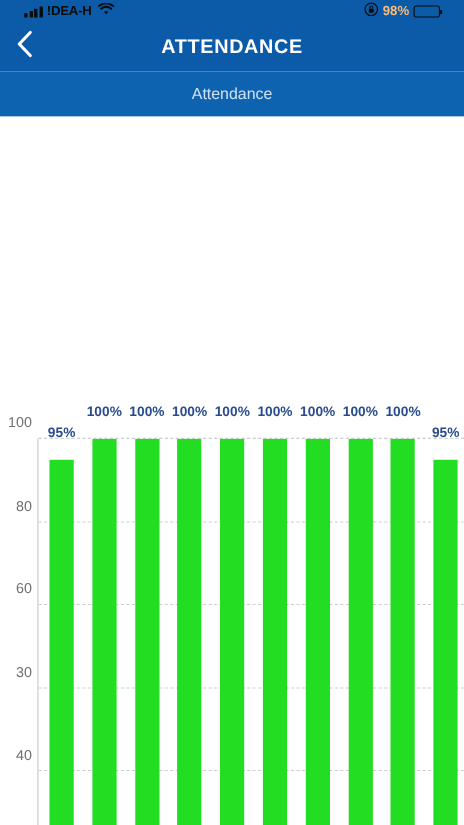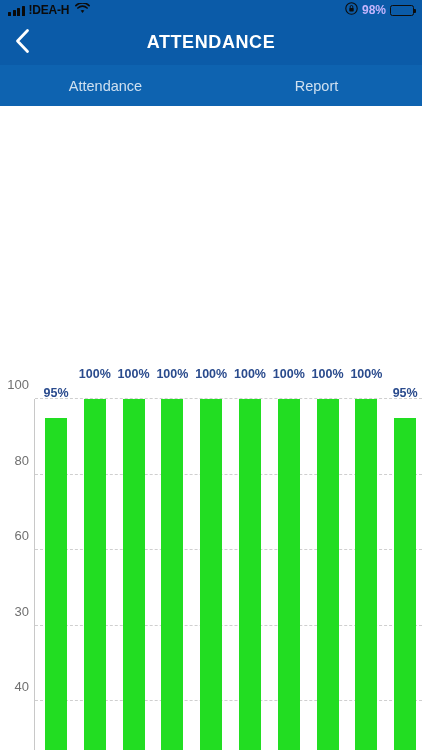--- a/index.html
+++ b/index.html
@@ -14,21 +14,21 @@
     font-family: "Liberation Sans", sans-serif;
     -webkit-font-smoothing: antialiased;
   }
 
   
   .status-bar {
     height: 20px;
     background: #0B5BA8;
     display: flex;
     align-items: center;
-    padding: 0 8px;
+    padding: 0 22px;
     color: #0d0d0d;
     font-size: 12px;
     font-weight: bold;
     position: relative;
   }
   .status-left {
     display: flex;
     align-items: center;
     gap: 4px;
   }
@@ -59,21 +59,21 @@
     font-weight: bold;
     pointer-events: none;
   }
   .status-right {
     margin-left: auto;
     display: flex;
     align-items: center;
     gap: 4px;
     z-index: 2;
   }
-  .battery-pct { font-size: 12px; color: #c4b5fd; }
+  .battery-pct { font-size: 12px; color: #fdba74; }
   .battery {
     width: 24px;
     height: 11px;
     border: 1px solid #0d0d0d;
     border-radius: 2.5px;
     position: relative;
     box-sizing: border-box;
     padding: 1px;
   }
   .battery::after {
@@ -254,23 +254,20 @@
         <path d="M13.5 2.5 L3.5 13 L13.5 23.5" stroke="#ffffff" stroke-width="2.8" fill="none" stroke-linecap="round" stroke-linejoin="round"></path>
       </svg>
     </span>
   </div>
   <div class="nav-title">ATTENDANCE</div>
 </div>
 
 <div class="tab-bar">
   <div class="tab">
     <span>Attendance</span>
-  </div>
-  <div class="tab">
-    <span>Report</span>
   </div>
 </div>
 
 <div class="chart-wrap">
   <div class="plot">
     <div class="axis-line-y"></div>
 
     <div id="gridlines">
         <div class="gridline" style="bottom: 20%;"></div>
         <div class="gridline" style="bottom: 40%;"></div>

